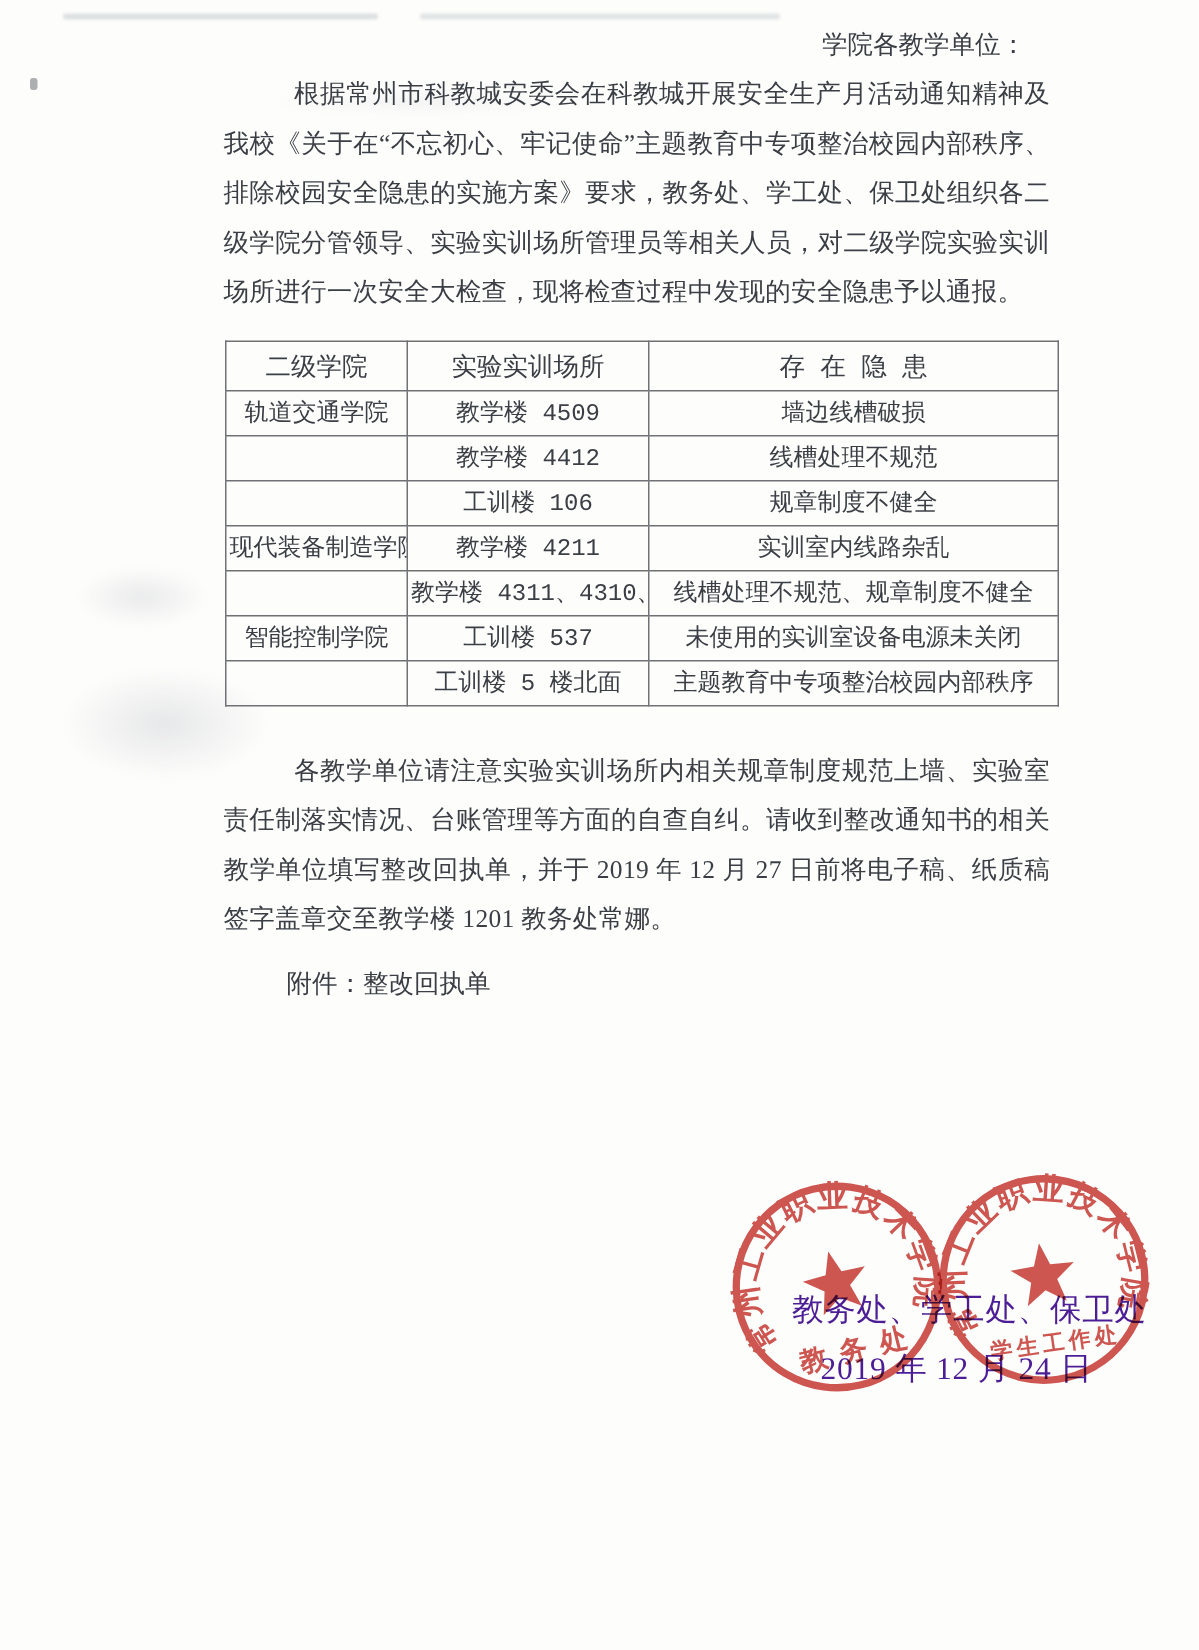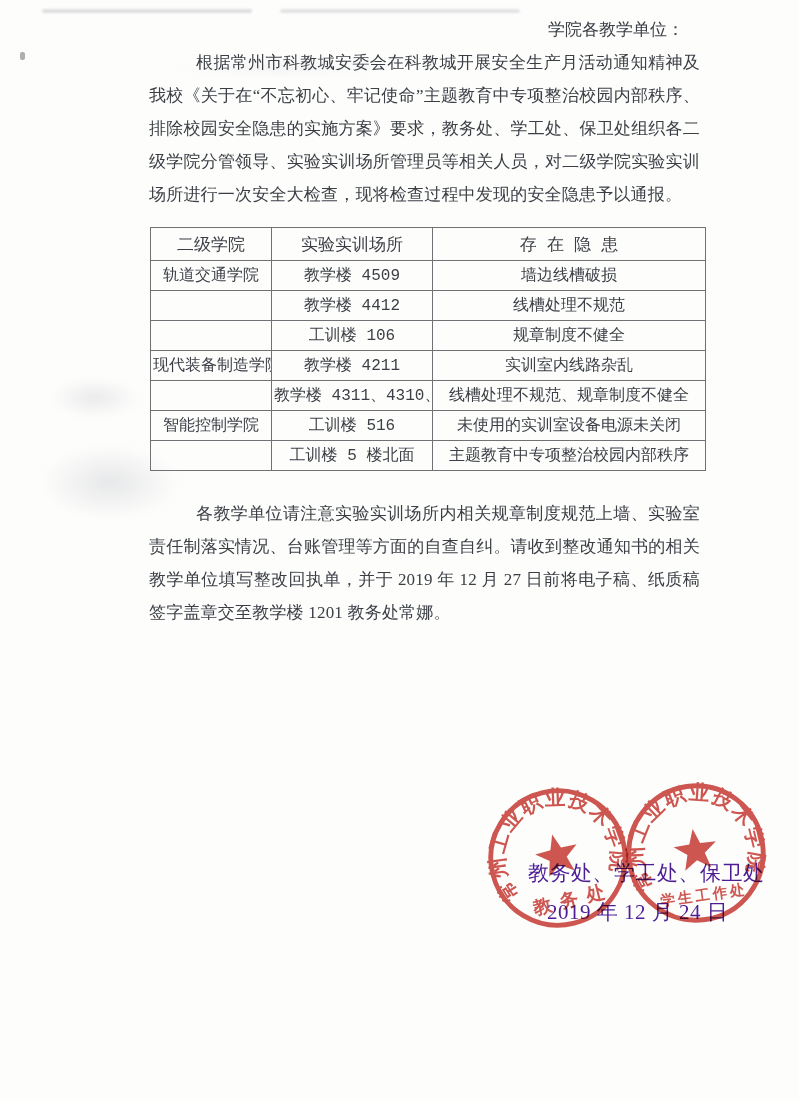--- a/index.html
+++ b/index.html
@@ -115,32 +115,33 @@
             <td>教学楼 4211</td>
             <td>实训室内线路杂乱</td>
           </tr>
           <tr>
             <td></td>
             <td>教学楼 4311、4310、4109</td>
             <td>线槽处理不规范、规章制度不健全</td>
           </tr>
           <tr>
             <td>智能控制学院</td>
-            <td>工训楼 516</td>
+            <td>工训楼 537</td>
             <td>未使用的实训室设备电源未关闭</td>
           </tr>
           <tr>
             <td></td>
             <td>工训楼 5 楼北面</td>
             <td>主题教育中专项整治校园内部秩序</td>
           </tr>
         </tbody>
     </table>
 
     <p class="para para-2">各教学单位请注意实验实训场所内相关规章制度规范上墙、实验室责任制落实情况、台账管理等方面的自查自纠。请收到整改通知书的相关教学单位填写整改回执单，并于 2019 年 12 月 27 日前将电子稿、纸质稿签字盖章交至教学楼 1201 教务处常娜。</p>
+    <p class="attachment">附件：整改回执单</p>
   </div>
 
   <div class="sig-text sig-depts">教务处、学工处、保卫处</div>
   <div class="sig-text sig-date">2019 年 12 月 24 日</div>
 
   <svg class="stamp stamp-left" viewBox="0 0 150 150">
     <circle cx="75" cy="75" r="69" fill="none" stroke="#c9403a" stroke-width="5"></circle>
     <path d="M75,50 L80.6,65.3 L96.9,65.9 L84.0,75.9 L88.5,91.6 L75,82.5 L61.5,91.6 L66.0,75.9 L53.1,65.9 L69.4,65.3 Z" fill="#c9403a"></path>
     <path id="arc-left" d="M 23.3,93.8 A 55,55 0 1 1 126.7,93.8" fill="none"></path>
     <text class="ring-text">

